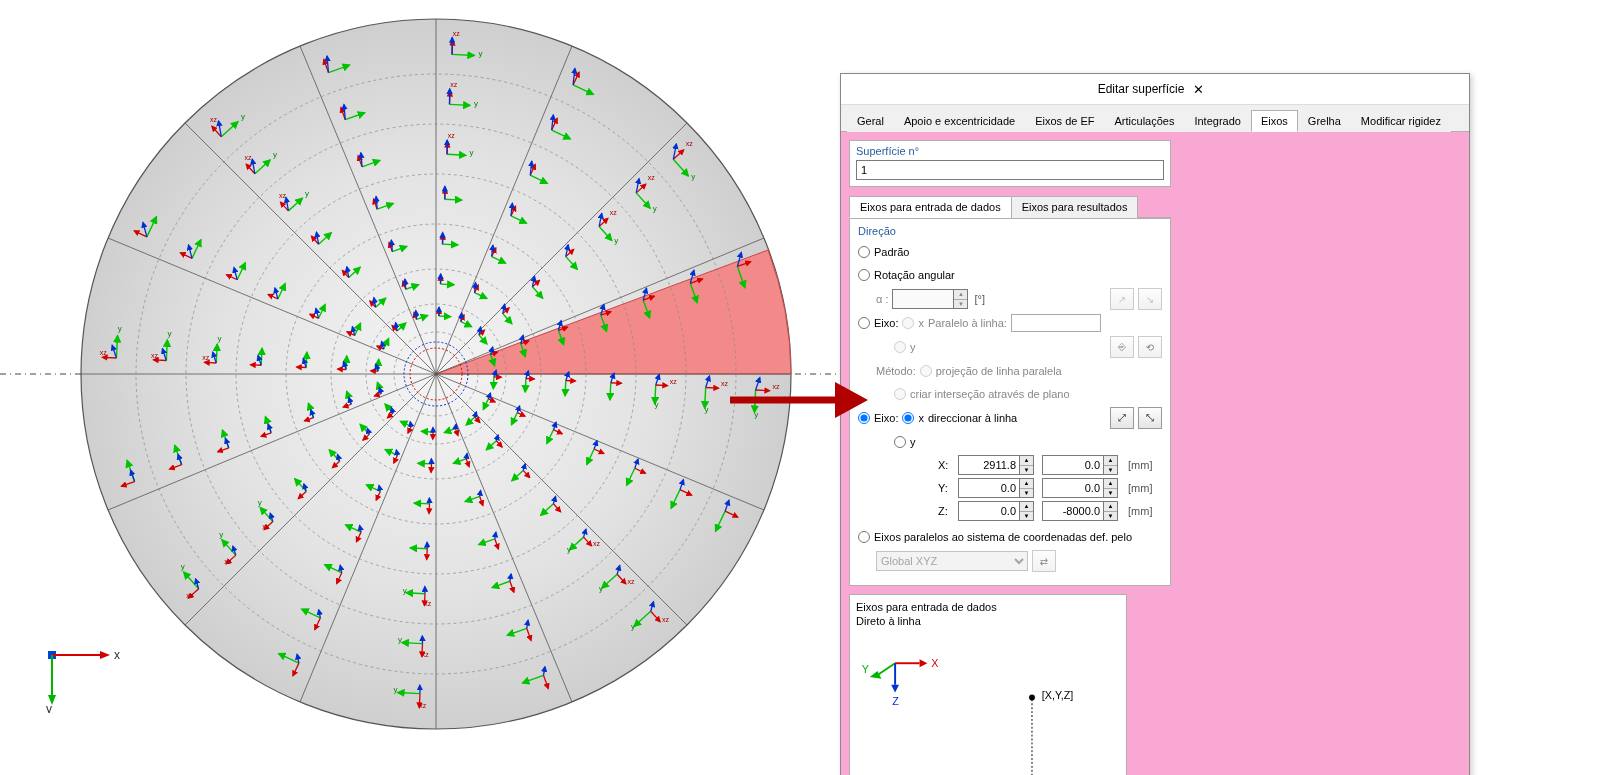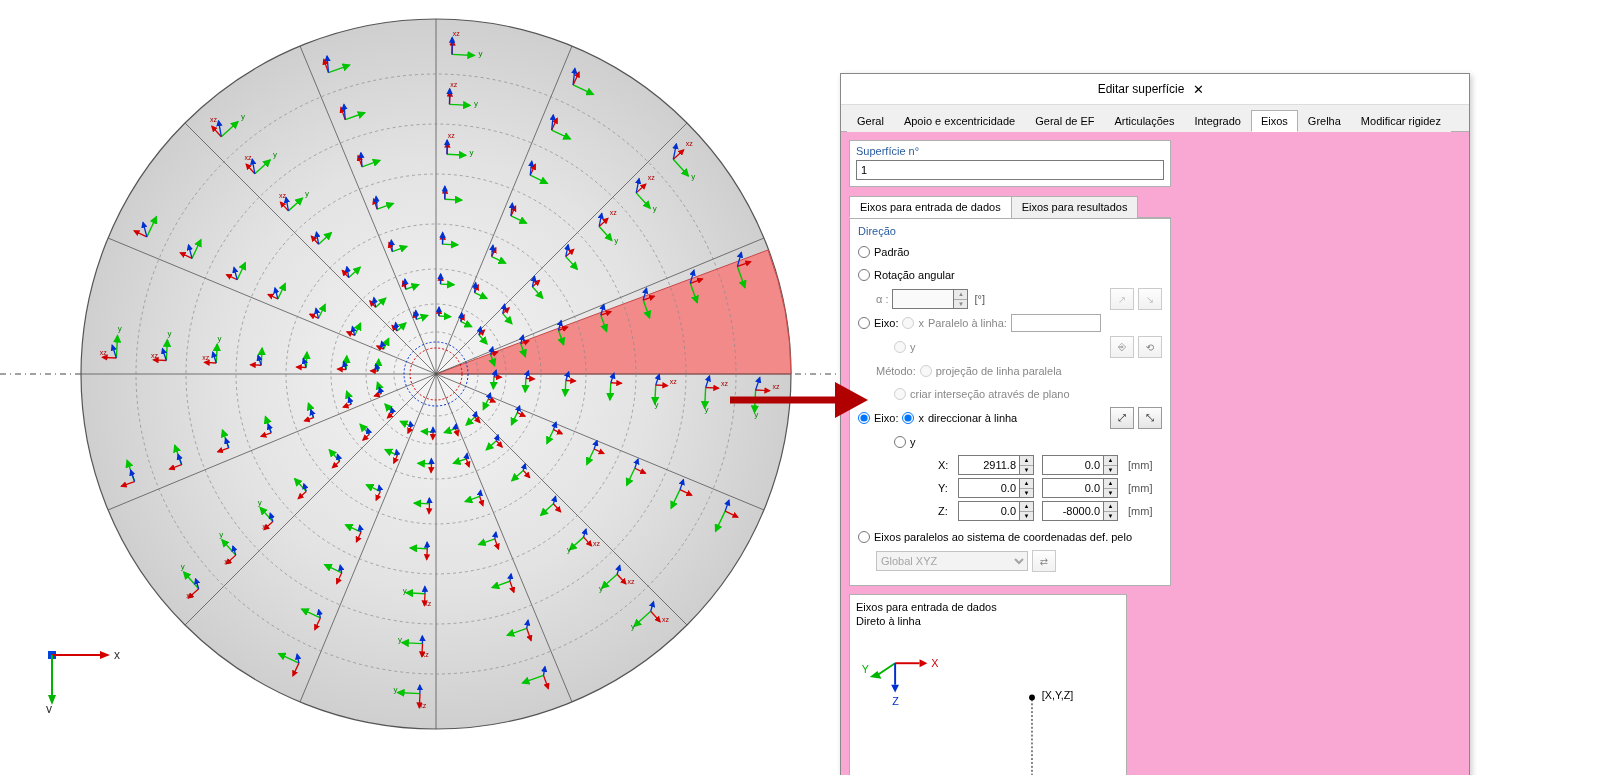--- a/index.html
+++ b/index.html
@@ -763,21 +763,21 @@
 
 <div class="dialog">
   <div class="titlebar">
     <span class="title">Editar superfície</span>
     <div class="close">✕</div>
   </div>
 
   <div class="tabs">
     <div class="tab">Geral</div>
     <div class="tab">Apoio e excentricidade</div>
-    <div class="tab">Geral de EF</div>
+    <div class="tab">Eixos de EF</div>
     <div class="tab">Articulações</div>
     <div class="tab">Integrado</div>
     <div class="tab active">Eixos</div>
     <div class="tab">Grelha</div>
     <div class="tab">Modificar rigidez</div>
   </div>
 
   <div class="dialog-body">
     <div class="left-col">
       <div class="surf-box">

